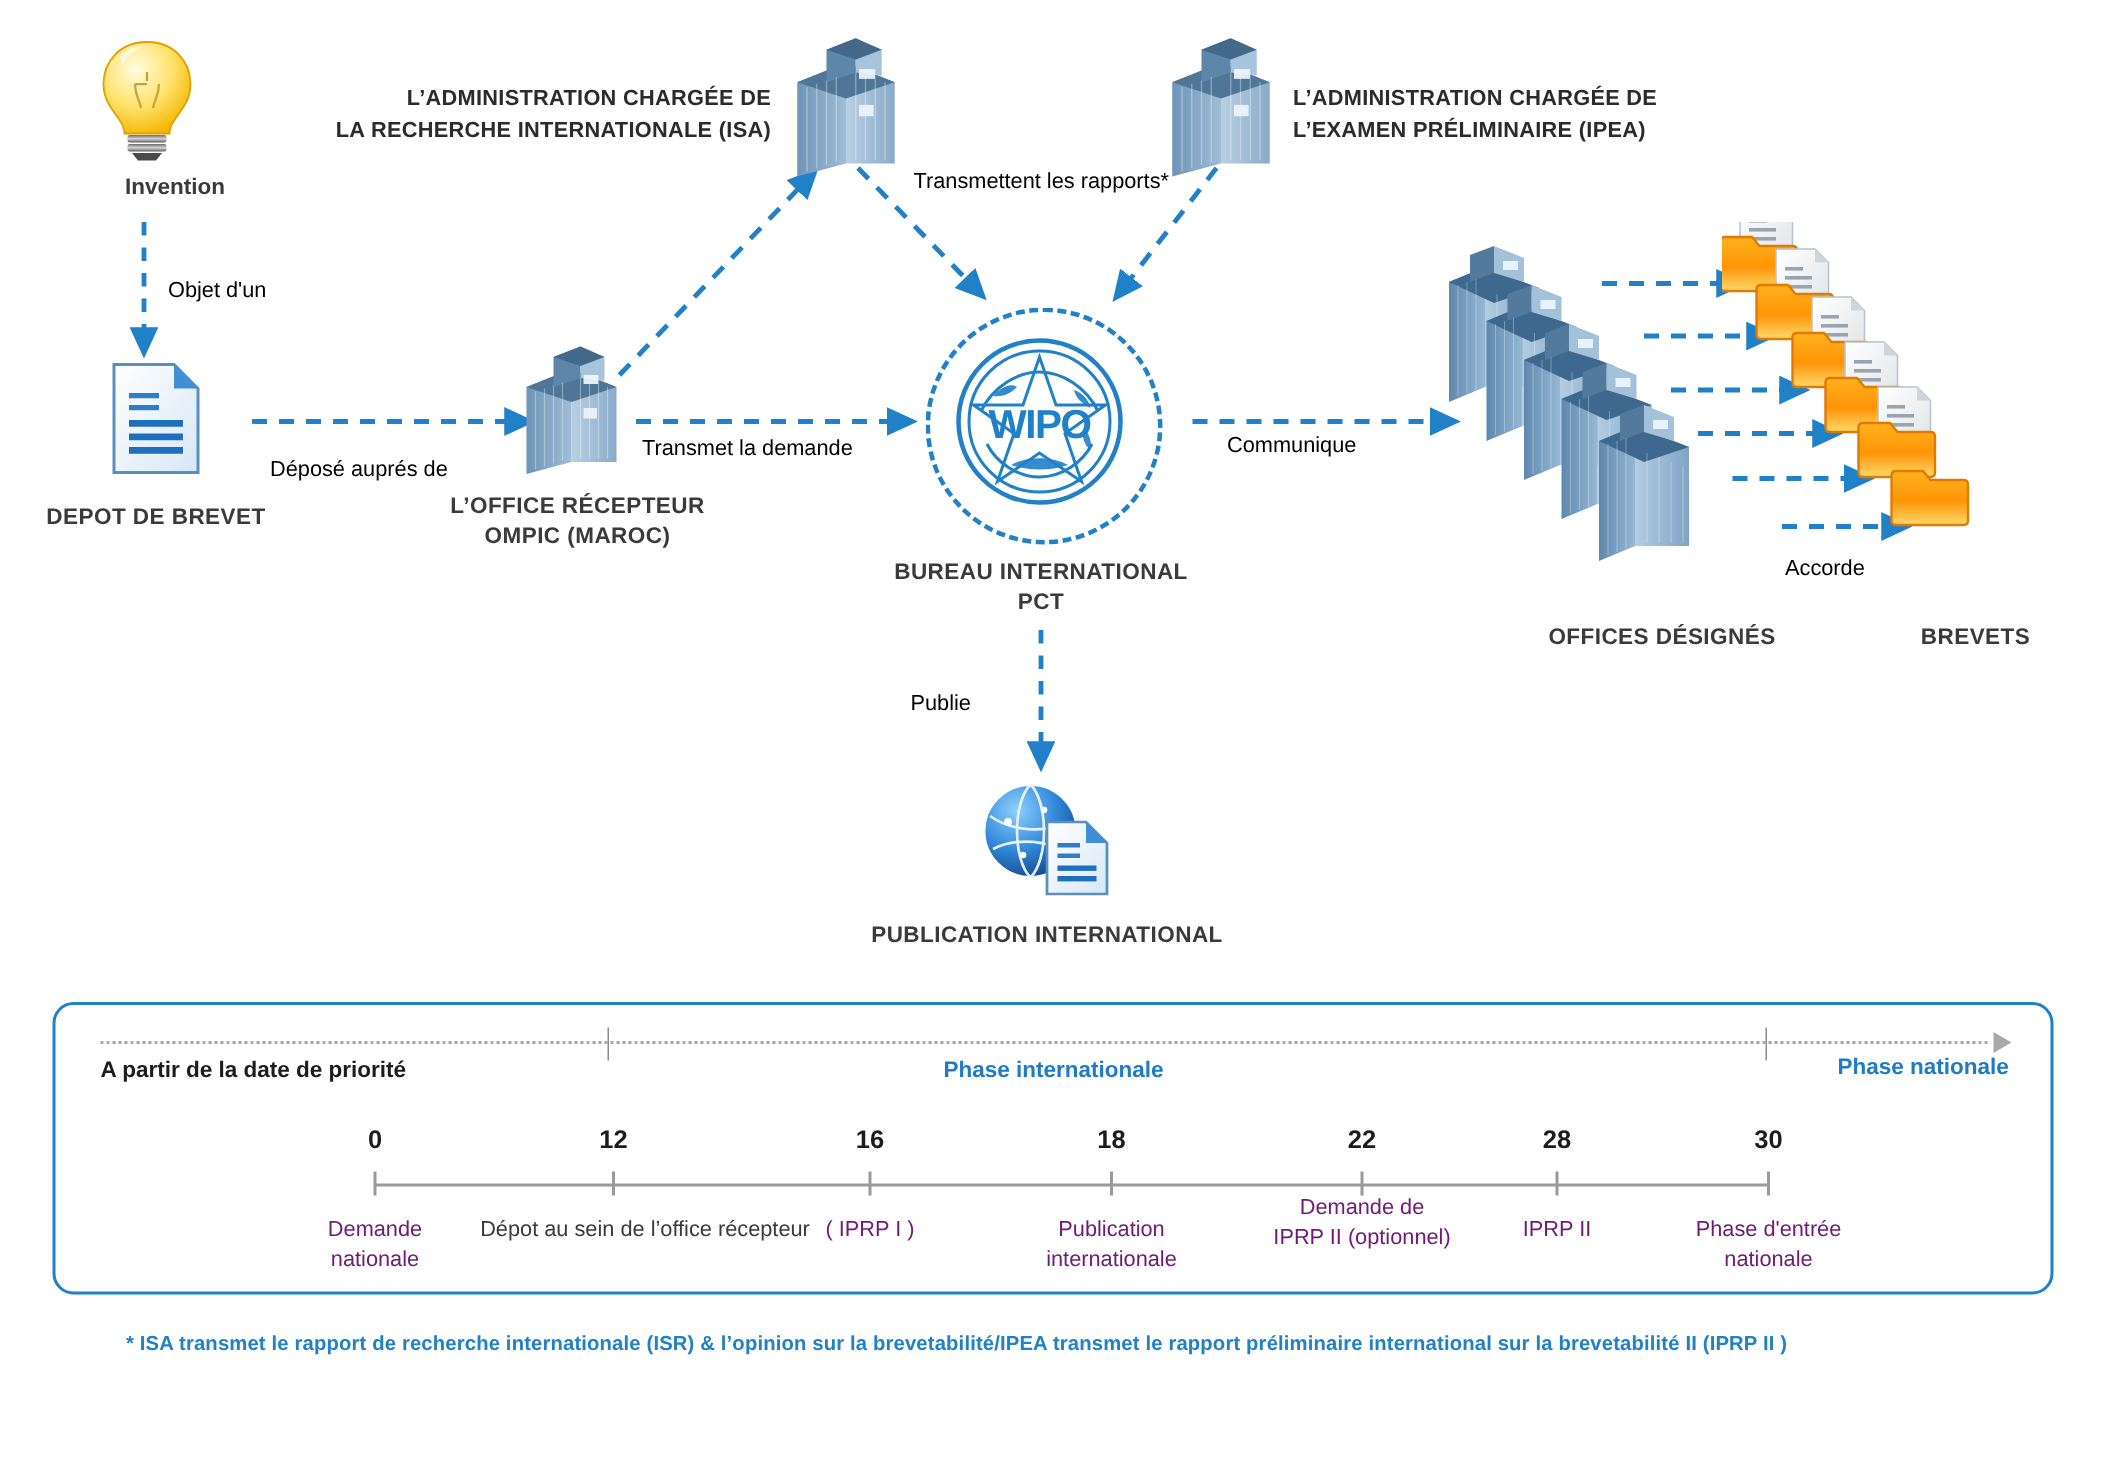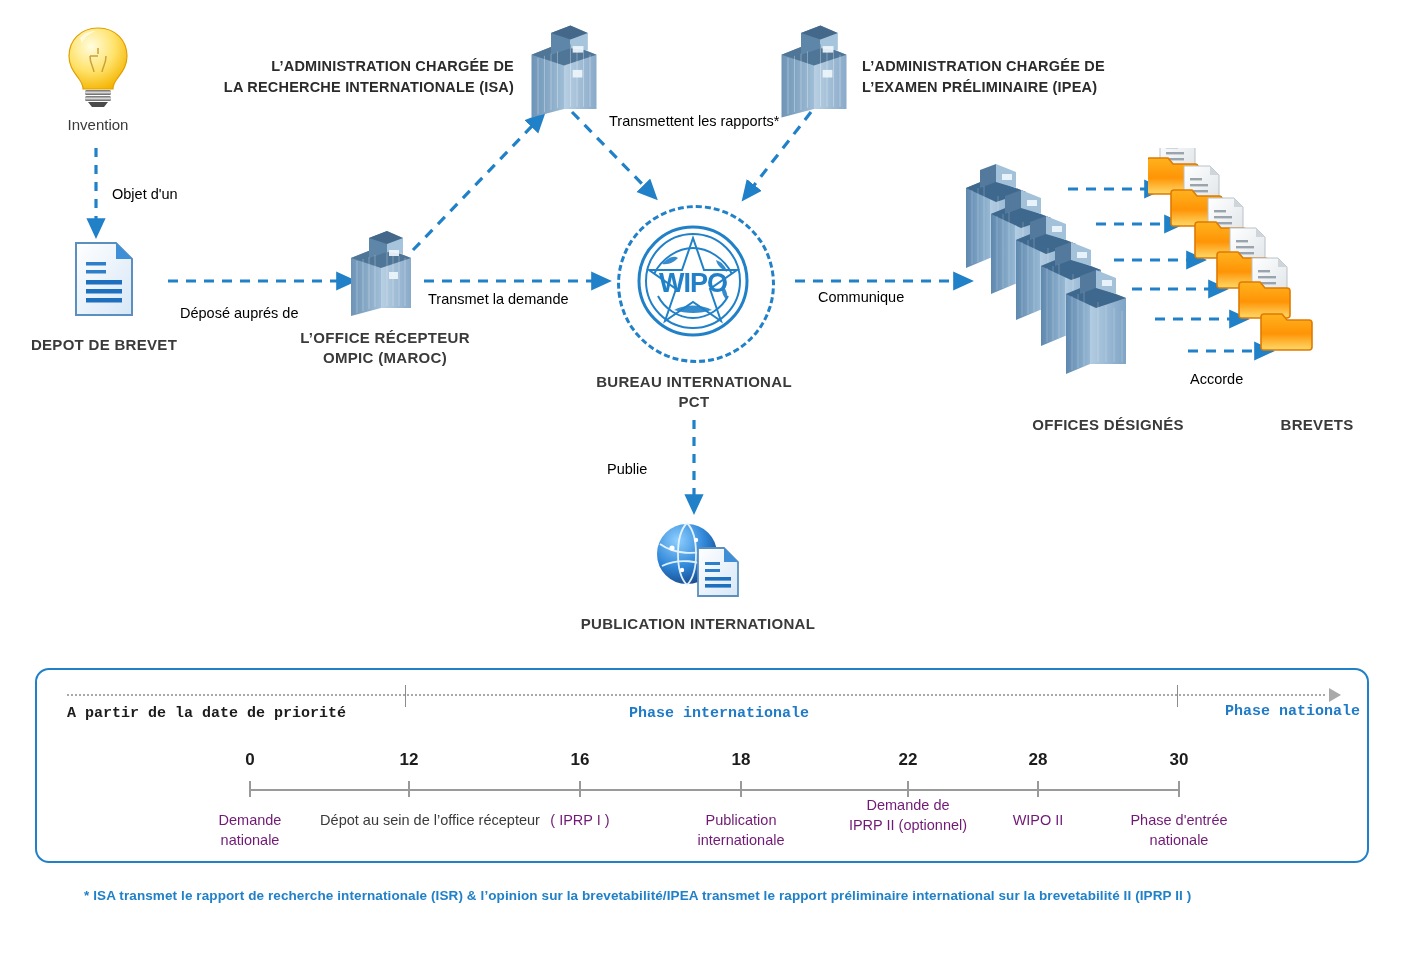--- a/index.html
+++ b/index.html
@@ -14,21 +14,21 @@
   
   .node-caption{
     font-weight:bold;font-size:15px;color:#3a3a3a;letter-spacing:.3px;
     text-align:center;line-height:20px;white-space:pre-line;
   }
   .org-title{
     font-weight:bold;font-size:14.5px;color:#2b2b2b;letter-spacing:.2px;
     line-height:21px;white-space:pre-line;
   }
   .invention-label{
-    font-weight:normal;font-size:15px;color:#3a3a3a;text-align:center;
+    font-weight:bold;font-size:15px;color:#3a3a3a;text-align:right;
   }
   .flow-label{
     font-size:14.5px;color:#000000;white-space:nowrap;
   }
 
   
   .arrow-svg{position:absolute;overflow:visible;}
 
   
   #timeline-panel{
@@ -42,21 +42,21 @@
     border-top:2px dotted #a9a9a9;
   }
   .phase-divider{
     position:absolute;width:1px;height:22px;background:#8c8c8c;top:-9px;
   }
   .phase-arrowhead{
     position:absolute;right:-2px;top:-6px;width:0;height:0;
     border-left:12px solid #a9a9a9;border-top:7px solid transparent;
     border-bottom:7px solid transparent;
   }
-  .phase-label{position:absolute;font-size:15px;font-weight:bold;white-space:nowrap;font-family:Liberation Mono, monospace;}
+  .phase-label{position:absolute;font-size:15px;font-weight:bold;white-space:nowrap;}
   .phase-label.dark{color:#1c1c1c;}
   .phase-label.blue{color:#1f7ac7;}
 
   .axis-line{
     position:absolute;height:2px;background:#9a9a9a;
   }
   .axis-tick{
     position:absolute;width:2px;height:16px;background:#9a9a9a;
   }
   .axis-num{
@@ -472,21 +472,21 @@
         <div class="axis-cap" style="left: 543px; top: 140px; width: 150px;">( IPRP I )</div>
         <div class="axis-tick" style="left: 703px; top: 111px;"></div>
         <div class="axis-num" style="left: 704px; top: 80px;">18</div>
         <div class="axis-cap" style="left: 704px; top: 140px; width: 150px;">Publication internationale</div>
         <div class="axis-tick" style="left: 870px; top: 111px;"></div>
         <div class="axis-num" style="left: 871px; top: 80px;">22</div>
         <div class="axis-cap" style="left: 871px; top: 125px; width: 270px;">Demande de
 IPRP II (optionnel)</div>
         <div class="axis-tick" style="left: 1000px; top: 111px;"></div>
         <div class="axis-num" style="left: 1001px; top: 80px;">28</div>
-        <div class="axis-cap" style="left: 1001px; top: 140px; width: 150px;">WIPO II</div>
+        <div class="axis-cap" style="left: 1001px; top: 140px; width: 150px;">IPRP II</div>
         <div class="axis-tick" style="left: 1141px; top: 111px;"></div>
         <div class="axis-num" style="left: 1142px; top: 80px;">30</div>
         <div class="axis-cap" style="left: 1142px; top: 140px; width: 150px;">Phase d'entrée nationale</div>
       </div>
 
   </div>
 
   <div id="footnote">* ISA transmet le rapport de recherche internationale (ISR) &amp; l’opinion sur la brevetabilité/IPEA transmet le rapport préliminaire international sur la brevetabilité II (IPRP II )</div>
 
 </div>

